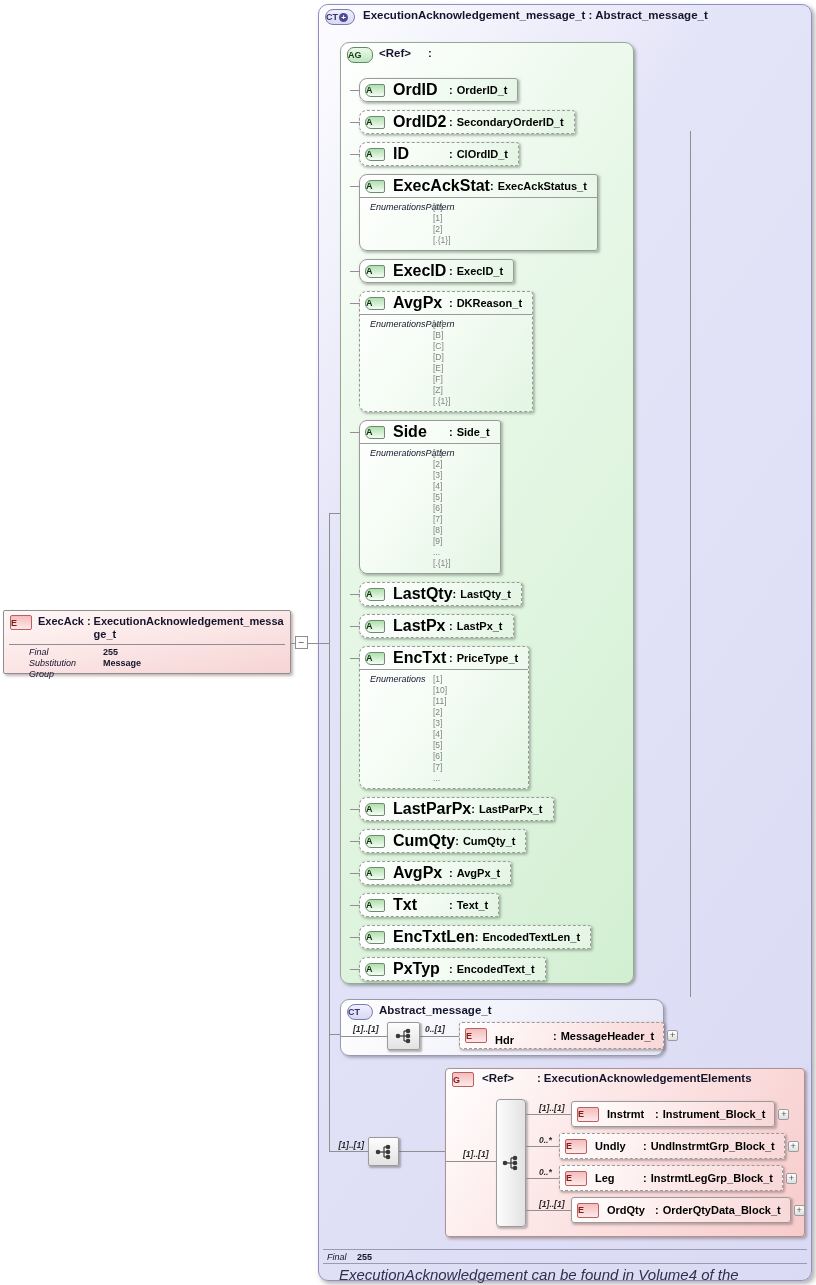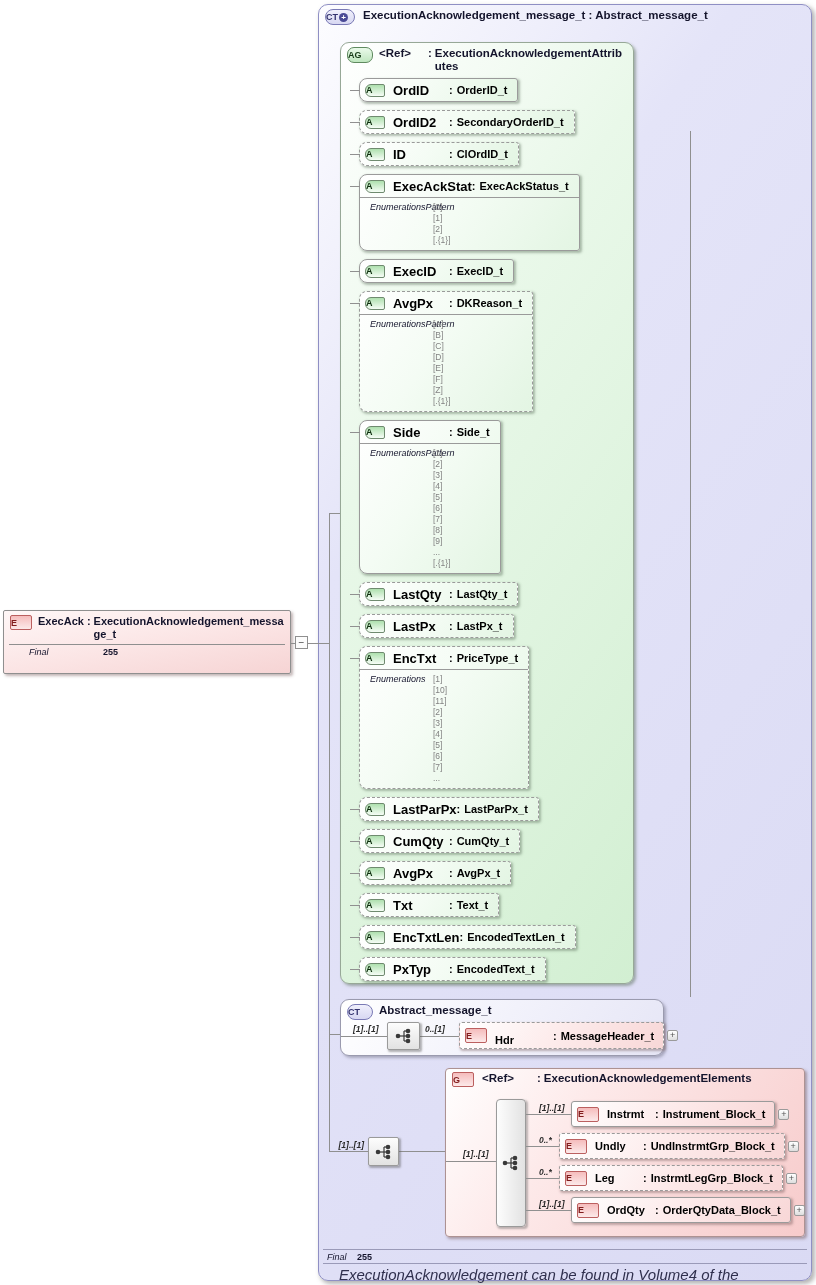--- a/index.html
+++ b/index.html
@@ -65,21 +65,21 @@
   .attr-container { position:absolute; left:18px; top:35px; width:270px; }
 
   .attr-row { position:relative; width:fit-content; margin-bottom:8px;
               border-radius:8px 3px 3px 8px;
               background:linear-gradient(125deg,#ffffff 0%,#f4fcf4 45%,#e3f5e3 100%);
               box-shadow:1.5px 1.5px 2.5px rgba(90,110,90,.45); }
   .attr-row.solid  { border:1px solid #9a9a9a; }
   .attr-row.dashed { border:1px dashed #9a9a9a; }
   .attr-row::before { content:''; position:absolute; left:-10px; top:11px; width:10px; height:1px; background:#909090; }
   .attr-title { display:flex; align-items:center; height:22px; padding:0 10px 0 5px; }
-  .a-name { font-size:13px; font-weight:bold; color:#000; min-width:56px; flex:none; }
+  .a-name { font-size:16px; font-weight:bold; color:#000; min-width:56px; flex:none; }
   .a-type { font-size:11px; font-weight:bold; color:#000; white-space:nowrap; }
   .a-type .sep { margin-right:4px; }
   .facets { display:flex; border-top:1px solid #9a9a9a; padding:4px 10px 4px 10px; }
   .facet-col-labels { width:63px; display:flex; flex-direction:row; justify-content:space-between; flex:none; }
   .facet-col-values { display:flex; flex-direction:column; }
   .facet-col-values div { font-size:8.5px; color:#828282; line-height:11px; white-space:nowrap; }
   .facet-col-labels .facet-label { line-height:11px; }
 
   
   .abstract-box { left:340px; top:999px; width:324px; height:57px; z-index:3;
@@ -173,21 +173,20 @@
   <div class="hline" style="left:329px; top:1151px; width:39px;"></div>
   <div class="hline" style="left:291px; top:643px; width:38px;"></div>
   <div class="collapse-box">−</div>
 
   <div class="abs ag-box">
     <div class="ag-head">
       <span class="badge badge-ag">AG</span>
       <div class="title-flex" style="width:250px;">
         <span class="t-name" style="min-width:46px;">&lt;Ref&gt;</span>
         <span class="t-sep">:</span>
-        <span class="t-type break" style="max-width:222px;">ExecutionAcknowledgementAttributes</span>
       </div>
     </div>
     <div class="vline ag-trunk"></div>
     <div class="attr-container">
 
         <div class="attr-row solid">
           <div class="attr-title">
             <span class="badge badge-a">A</span>
             <span class="a-name">OrdID</span>
             <span class="a-type"><span class="sep">:</span><span>OrderID_t</span></span>
@@ -503,16 +502,20 @@
         <span class="eb-name">ExecAck</span>
         <span class="t-sep" style="font-size:11px;">:</span>
         <span class="eb-type break" style="max-width:208px;">ExecutionAcknowledgement_message_t</span>
       </div>
     </div>
     <div class="eb-rows">
       <div class="eb-row">
         <span class="facet-label">Final</span>
         <span class="bold-val">255</span>
       </div>
+      <div class="eb-row">
+        <span class="facet-label">Substitution Group</span>
+        <span class="bold-val">Message</span>
+      </div>
     </div>
   </div>
 
 </div>
 
 </body></html>

